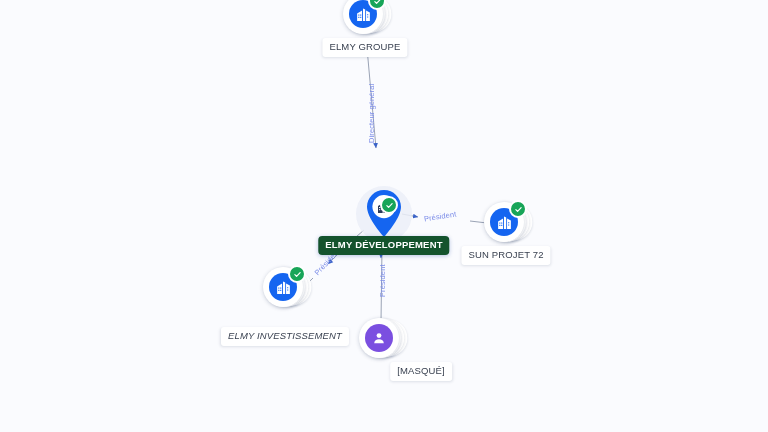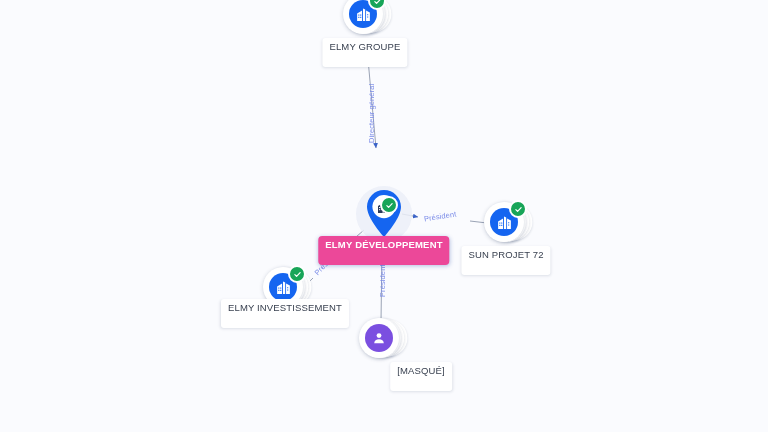--- a/index.html
+++ b/index.html
@@ -96,27 +96,27 @@
 
   .label {
     position: absolute;
     transform: translateX(-50%);
     white-space: nowrap;
     font-size: 9.5px;
     line-height: 1;
     letter-spacing: 0.15px;
     color: #394150;
     background: #ffffff;
-    padding: 4px 7px 15px 7px;
+    padding: 4px 7px 5px 7px;
     border-radius: 3px;
     box-shadow: 0 1px 3px rgba(20,40,80,0.13);
     z-index: 6;
   }
   .label.selected {
-    background: #ec4899;
+    background: #14532d;
     color: #ffffff;
     font-weight: bold;
     border-radius: 4px;
     box-shadow: 0 1px 4px rgba(20,60,160,0.30);
     letter-spacing: 0.2px;
   }
   .edge-label {
     position: absolute;
     font-size: 7.5px;
     color: #7b8ce8;
@@ -258,21 +258,21 @@
                 <rect x="17.2" y="14.8" width="1.5" height="1.5" fill="#1565f0"></rect>
               </svg>
             </div>
             <div class="badge">
               <svg width="9" height="9" viewBox="0 0 24 24" aria-hidden="true">
                 <path d="M5 12.5l4.5 4.5L19 7" stroke="#ffffff" stroke-width="3.2" fill="none" stroke-linecap="round" stroke-linejoin="round"></path>
               </svg>
             </div>
           </div>
         </div>
-        <div class="label" style="left: 0px; top: 12px;">ELMY INVESTISSEMENT</div>
+        <div class="label" style="left: 0px; top: 40px; font-style: italic;">ELMY INVESTISSEMENT</div>
       </div>
       <div class="node" style="left: 381px; top: 338px;">
         <div class="stack">
           <div class="stack-card c3"></div>
           <div class="stack-card c2"></div>
           <div class="stack-card c1"></div>
           <div class="avatar">
             <div class="avatar-inner person">
               <svg width="16" height="16" viewBox="0 0 24 24" aria-hidden="true">
                 <circle cx="12" cy="8.4" r="3.6" fill="#ffffff"></circle>

